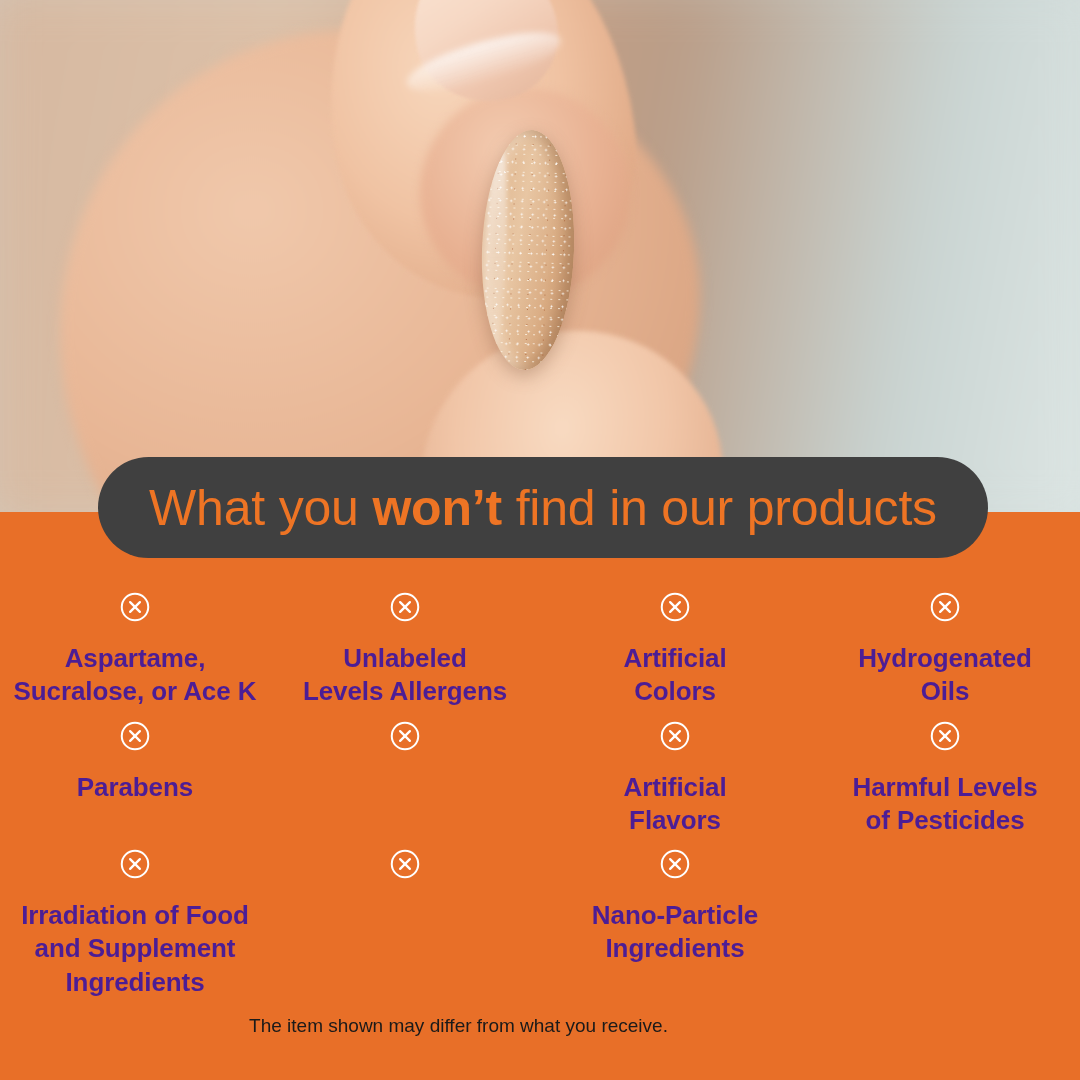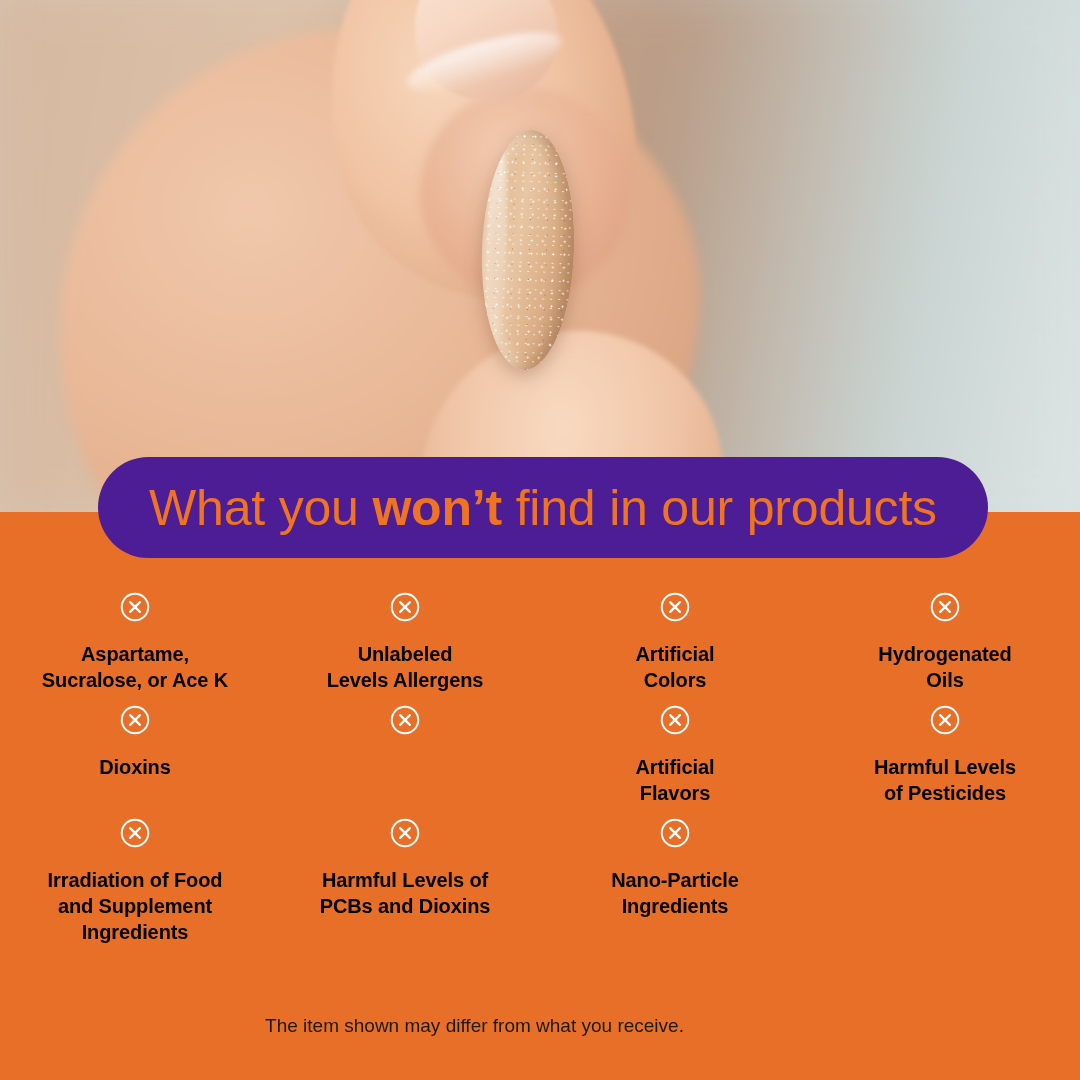--- a/index.html
+++ b/index.html
@@ -144,21 +144,21 @@
     border-radius:50%;
     background:linear-gradient(180deg, rgba(255,255,255,0.55), rgba(255,255,255,0.08));
     filter:blur(2px);
   }
 
   
   .title-card {
     position:absolute;
     left:98px; top:457px;
     width:890px; height:101px;
-    background:#4c1d95;
+    background:#404040;
     border-radius:51px;
     display:flex;
     align-items:center;
     justify-content:center;
     z-index:5;
   }
   .title-text {
     font-size:50px;
     line-height:1;
     color:#EE7424;
@@ -186,32 +186,32 @@
 
   .xcircle {
     width:30px; height:30px;
     margin:0 auto 20px auto;
     display:block;
   }
   .xcircle circle { fill:none; stroke:#ffffff; stroke-width:1.6; }
   .xcircle line   { stroke:#ffffff; stroke-width:1.8; stroke-linecap:round; }
 
   .cell-label {
-    color:#000000;
-    font-size:20px;
+    color:#4c1d95;
+    font-size:26px;
     font-weight:700;
     line-height:1.28;
     letter-spacing:-0.1px;
     white-space:pre-line;
   }
 
   
   .footer-note {
     position:absolute;
-    left:16px; top:1015px;
+    left:0; top:1015px;
     width:917px;
     text-align:center;
     color:#1a1a1a;
     font-size:19px;
     font-stretch:condensed;
   }
 </style>
 </head>
 <body>
 
@@ -275,21 +275,21 @@
       </svg>
       <div class="cell-label">Hydrogenated
 Oils</div>
     </div>
     <div class="cell">
       <svg class="xcircle" viewBox="0 0 24 24">
         <circle cx="12" cy="12" r="10.6"></circle>
         <line x1="8.1" y1="8.1" x2="15.9" y2="15.9"></line>
         <line x1="15.9" y1="8.1" x2="8.1" y2="15.9"></line>
       </svg>
-      <div class="cell-label">Dioxins</div>
+      <div class="cell-label">Parabens</div>
     </div>
     <div class="cell">
       <svg class="xcircle" viewBox="0 0 24 24">
         <circle cx="12" cy="12" r="10.6"></circle>
         <line x1="8.1" y1="8.1" x2="15.9" y2="15.9"></line>
         <line x1="15.9" y1="8.1" x2="8.1" y2="15.9"></line>
       </svg>
     </div>
     <div class="cell">
       <svg class="xcircle" viewBox="0 0 24 24">
@@ -319,22 +319,20 @@
       <div class="cell-label">Irradiation of Food
 and Supplement
 Ingredients</div>
     </div>
     <div class="cell">
       <svg class="xcircle" viewBox="0 0 24 24">
         <circle cx="12" cy="12" r="10.6"></circle>
         <line x1="8.1" y1="8.1" x2="15.9" y2="15.9"></line>
         <line x1="15.9" y1="8.1" x2="8.1" y2="15.9"></line>
       </svg>
-      <div class="cell-label">Harmful Levels of
-PCBs and Dioxins</div>
     </div>
     <div class="cell">
       <svg class="xcircle" viewBox="0 0 24 24">
         <circle cx="12" cy="12" r="10.6"></circle>
         <line x1="8.1" y1="8.1" x2="15.9" y2="15.9"></line>
         <line x1="15.9" y1="8.1" x2="8.1" y2="15.9"></line>
       </svg>
       <div class="cell-label">Nano-Particle
 Ingredients</div>
     </div>

